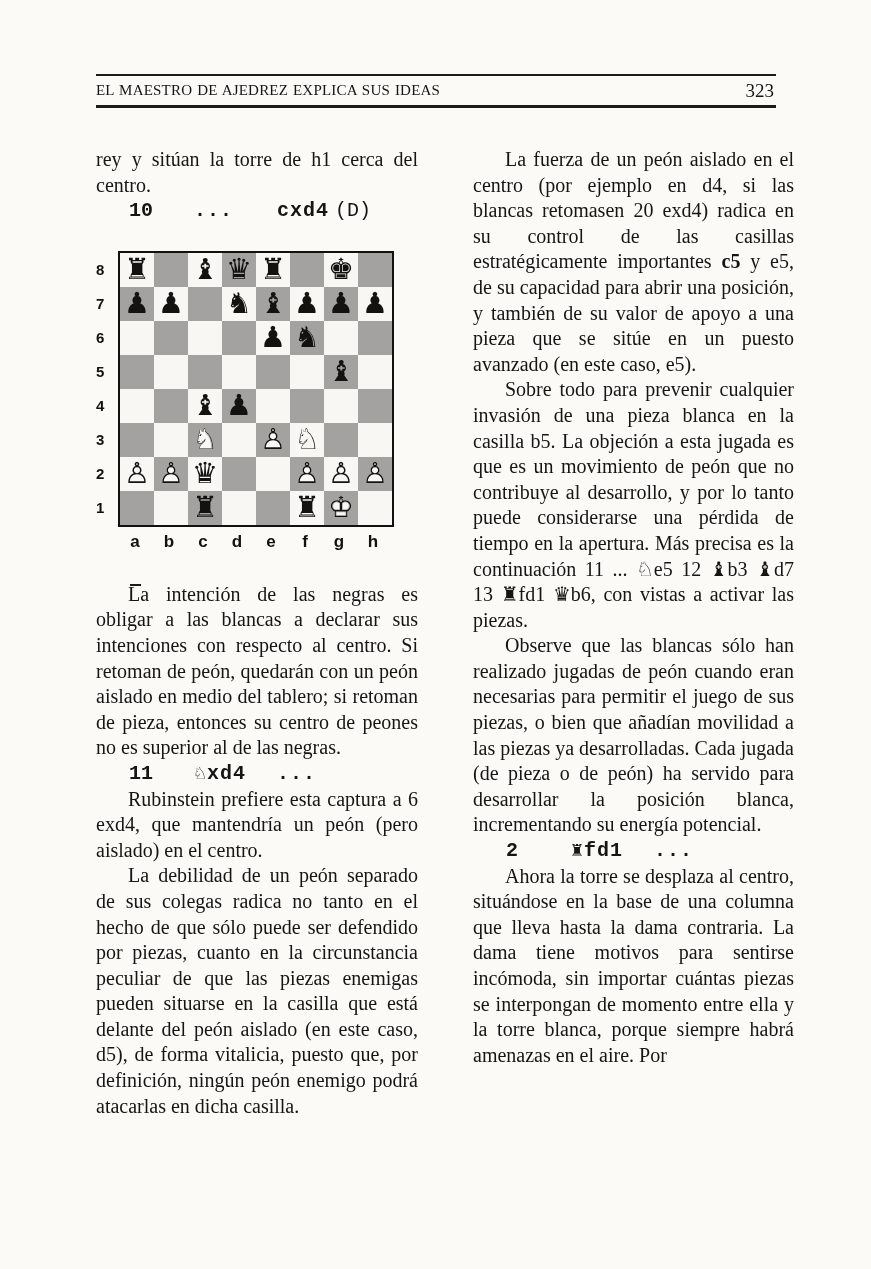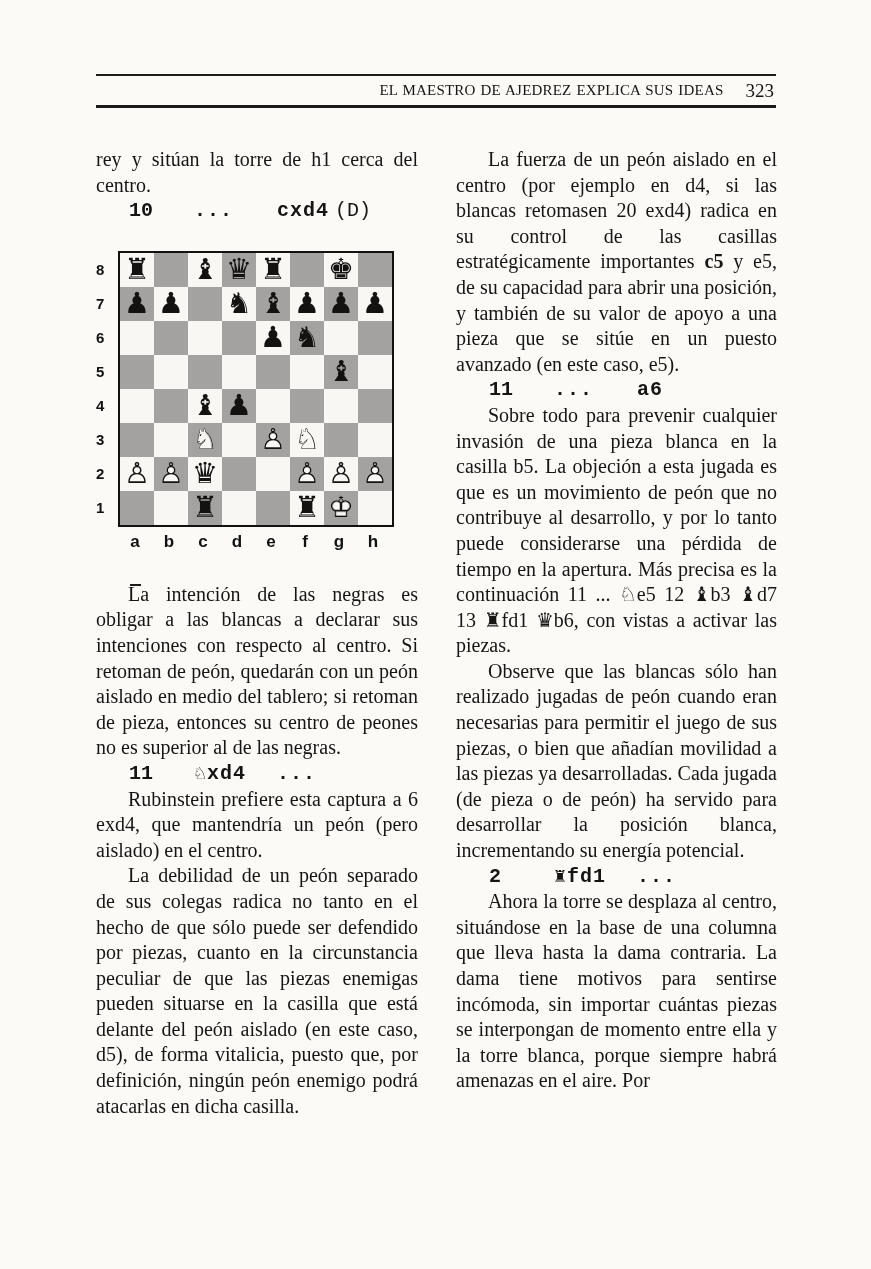--- a/index.html
+++ b/index.html
@@ -9,34 +9,34 @@
     background:#fbfaf7;
     color:#161514;
     font-family:"Liberation Serif", serif;
     overflow:hidden;
   }
   
   .running-head{
     position:absolute;left:96px;top:74px;width:680px;height:34px;
     border-top:2px solid #1c1b1a;
     border-bottom:3px solid #1c1b1a;
-    display:flex;align-items:center;justify-content:flex-end;
+    display:flex;align-items:center;justify-content:space-between;
     box-sizing:border-box;
   }
   .running-title{
     font-size:15px;letter-spacing:0.2px;word-spacing:1px;
     font-family:"Liberation Serif", serif;
   }
   .running-page{
     font-size:19px;margin-left:22px;margin-right:2px;
   }
   
   .columns{
     position:absolute;left:96px;top:147px;width:681px;
-    display:grid;grid-template-columns:322px 321px;column-gap:38px;
+    display:grid;grid-template-columns:322px 321px;column-gap:55px;
   }
   .col p{
     margin:0;
     font-size:20px;line-height:25.6px;
     text-align:justify;
     text-justify:inter-word;
   }
   .ind{text-indent:32px;}
   .rel{position:relative;}
   .macron{
@@ -272,21 +272,20 @@
       <p class="moveline"><span class="mv-num">11</span><span class="mv-c2">♘xd4</span><span class="mv-c3">...</span></p>
 
       <p class="ind">Rubinstein prefiere esta captura a 6 exd4, que mantendría un peón (pero aislado) en el centro.</p>
 
       <p class="ind">La debilidad de un peón separado de sus colegas radica no tanto en el hecho de que sólo puede ser defendido por piezas, cuanto en la circunstancia peculiar de que las piezas enemigas pueden situarse en la casilla que está delante del peón aislado (en este caso, d5), de forma vitalicia, puesto que, por definición, ningún peón enemigo podrá atacarlas en dicha casilla.</p>
     </div>
 
     <div class="col">
       <p class="ind"><span>La fuerza de un peón aislado en el centro (por ejemplo en d4, si las blancas retomasen 20 exd4) radica en su control de las casillas estratégicamente importantes </span><span style="font-weight: bold;">c5</span><span> y e5, de su capacidad para abrir una posición, y también de su valor de apoyo a una pieza que se sitúe en un puesto avanzado (en este caso, e5).</span></p>
 
-      <p class="moveline"><span class="mv-num">11</span><span class="mv-c2">...</span><span class="mv-c3">a6</span></p>
 
       <p class="ind">Sobre todo para prevenir cualquier invasión de una pieza blanca en la casilla b5. La objeción a esta jugada es que es un movimiento de peón que no contribuye al desarrollo, y por lo tanto puede considerarse una pérdida de tiempo en la apertura. Más precisa es la continuación 11 ... ♘e5 12 ♝b3 ♝d7 13 ♜fd1 ♛b6, con vistas a activar las piezas.</p>
 
       <p class="ind">Observe que las blancas sólo han realizado jugadas de peón cuando eran necesarias para permitir el juego de sus piezas, o bien que añadían movilidad a las piezas ya desarrolladas. Cada jugada (de pieza o de peón) ha servido para desarrollar la posición blanca, incrementando su energía potencial.</p>
 
       <p class="moveline"><span class="mv-num">2</span><span class="mv-c2">♜fd1</span><span class="mv-c3">...</span></p>
 
       <p class="ind">Ahora la torre se desplaza al centro, situándose en la base de una columna que lleva hasta la dama contraria. La dama tiene motivos para sentirse incómoda, sin importar cuántas piezas se interpongan de momento entre ella y la torre blanca, porque siempre habrá amenazas en el aire. Por</p>
     </div>
 

